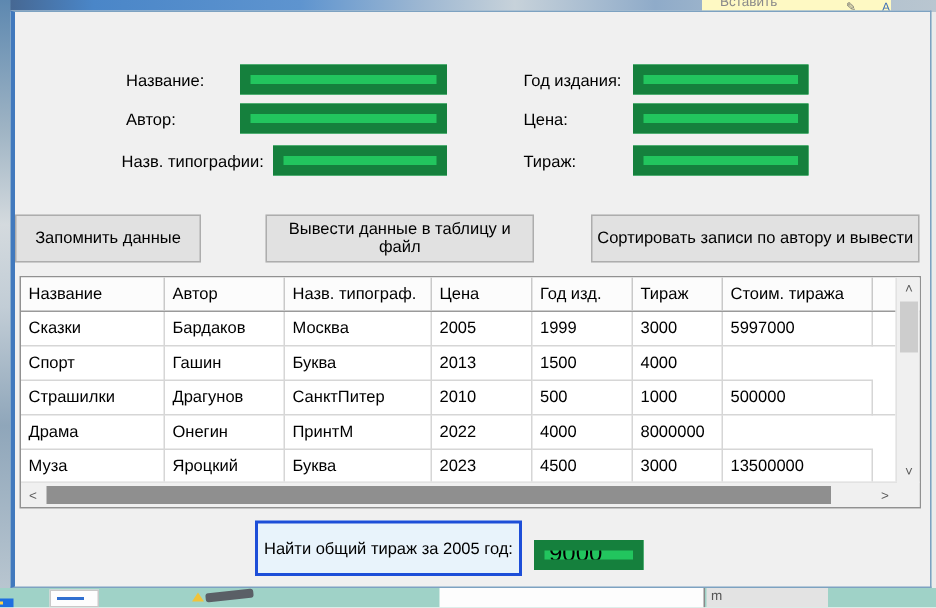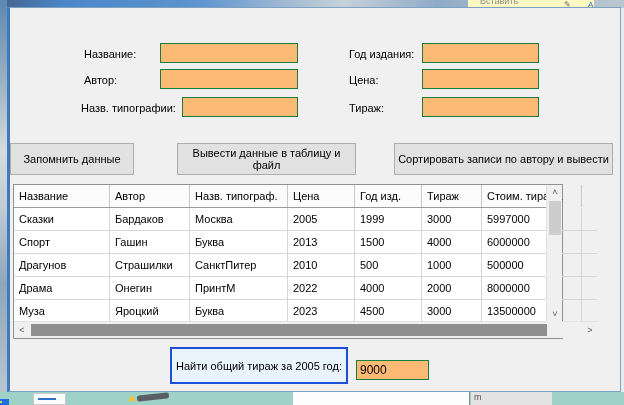--- a/index.html
+++ b/index.html
@@ -35,35 +35,35 @@
     box-shadow:0 0 0 1px #0e4f9e inset; }
   .title-text { position:absolute; left:32px; top:7px; font-size:12px; color:#000; }
   .cap-btn { position:absolute; top:0; width:40px; height:28px; text-align:center; line-height:28px; font-size:13px; color:#2b2b2b; }
   .cap-min { right:80px; }
   .cap-max { right:40px; }
   .cap-close { right:0; }
   .max-box { display:inline-block; width:9px; height:9px; border:1px solid #2b2b2b; vertical-align:middle; }
 
   
   .fld-label { position:absolute; font-size:11px; }
-  .tb { position:absolute; height:20px; border:1px solid #15803d; background:#fdba74; font-size:12px; padding:0 3px; font-family:"Liberation Sans",sans-serif; }
+  .tb { position:absolute; height:20px; border:7px solid #15803d; background:#22c55e; font-size:16px; padding:0 3px; font-family:"Liberation Sans",sans-serif; }
   .l1 { left:84px; top:48px; }  .i1 { left:160px; top:43px; width:138px; }
   .l2 { left:84px; top:74px; }  .i2 { left:160px; top:69px; width:138px; }
   .l3 { left:81px; top:102px; } .i3 { left:182px; top:97px; width:116px; }
   .l4 { left:349px; top:48px; } .i4 { left:422px; top:43px; width:117px; }
   .l5 { left:349px; top:74px; } .i5 { left:422px; top:69px; width:117px; }
   .l6 { left:349px; top:102px; } .i6 { left:422px; top:97px; width:117px; }
 
   .wbtn { position:absolute; height:32px; top:143px; background:#e1e1e1; border:1px solid #adadad; font-size:11px; font-family:"Liberation Sans",sans-serif; color:#000; text-align:center; }
   .b1 { left:10px; width:124px; }
   .b2 { left:177px; width:179px; }
   .b3 { left:394px; width:219px; }
 
   
-  .grid { position:absolute; left:13px; top:184px; width:550px; height:155px; background:#fff; border:1px solid #919191; }
+  .grid { position:absolute; left:13px; top:184px; width:601px; height:155px; background:#fff; border:1px solid #919191; }
   .gheader, .tr { display:grid; grid-template-columns:96px 80px 98px 67px 67px 60px 100px 15px; }
   .gheader { height:23px; border-bottom:1px solid #9a9a9a; background:#fcfcfc; }
   .th { line-height:22px; padding-left:5px; border-right:1px solid #c9c9c9; overflow:hidden; white-space:nowrap; }
   .th:last-child { border-right:none; }
   .tr { height:23px; }
   .td { line-height:22px; padding-left:5px; border-right:1px solid #d6d6d6; border-bottom:1px solid #d6d6d6; overflow:hidden; white-space:nowrap; }
   .td:last-child { border-right:none; }
   .vscroll { position:absolute; right:0; top:0; width:16px; height:137px; background:#f0f0f0; border-left:1px solid #e2e2e2; }
   .vscroll .arr { position:absolute; left:0; width:16px; height:15px; text-align:center; line-height:15px; font-size:9px; color:#5a5a5a; }
   .vscroll .a-up { top:0; }
@@ -150,40 +150,38 @@
           <div class="td">5997000</div>
           <div class="td"></div>
         </div>
         <div class="tr">
           <div class="td">Спорт</div>
           <div class="td">Гашин</div>
           <div class="td">Буква</div>
           <div class="td">2013</div>
           <div class="td">1500</div>
           <div class="td">4000</div>
-          <div class="td">6000000</div>
-          <div class="td"></div>
-        </div>
-        <div class="tr">
+          <div class="td"></div>
+        </div>
+        <div class="tr">
+          <div class="td">Страшилки</div>
           <div class="td">Драгунов</div>
-          <div class="td">Страшилки</div>
           <div class="td">СанктПитер</div>
           <div class="td">2010</div>
           <div class="td">500</div>
           <div class="td">1000</div>
           <div class="td">500000</div>
           <div class="td"></div>
         </div>
         <div class="tr">
           <div class="td">Драма</div>
           <div class="td">Онегин</div>
           <div class="td">ПринтМ</div>
           <div class="td">2022</div>
           <div class="td">4000</div>
-          <div class="td">2000</div>
           <div class="td">8000000</div>
           <div class="td"></div>
         </div>
         <div class="tr">
           <div class="td">Муза</div>
           <div class="td">Яроцкий</div>
           <div class="td">Буква</div>
           <div class="td">2023</div>
           <div class="td">4500</div>
           <div class="td">3000</div>

